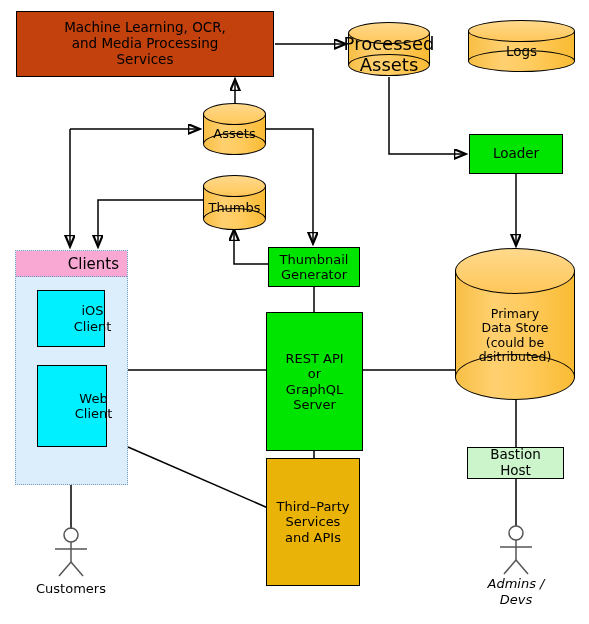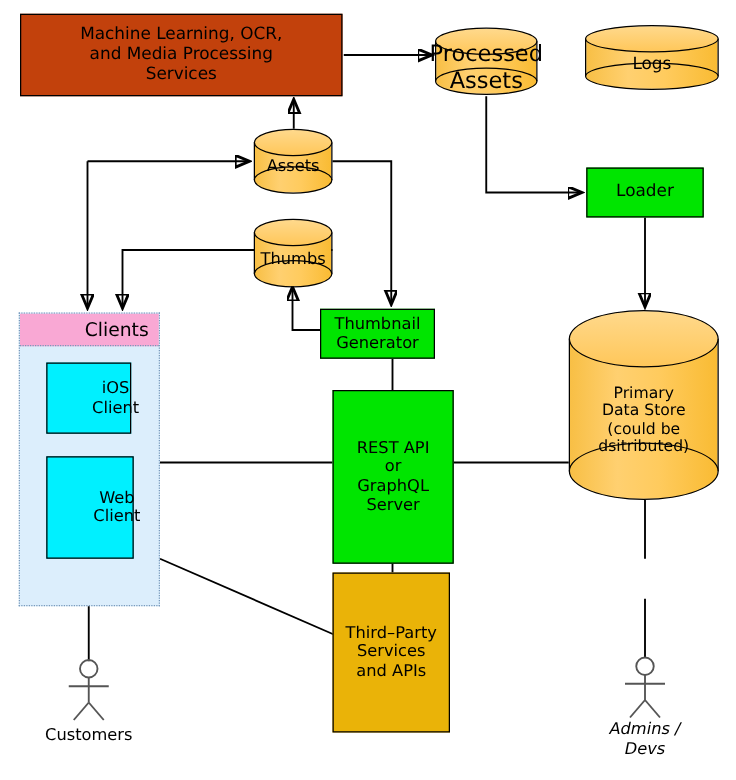--- a/index.html
+++ b/index.html
@@ -180,28 +180,30 @@
 
   <div class="node box fill-cyan" style="left:37px;top:365px;width:70px;height:82px;font-size:13px;">Web
 Client</div>
 
   <div class="node box fill-purple" style="left:16px;top:11px;width:258px;height:66px;font-size:13.5px;">Machine Learning, OCR,
 and Media Processing
 Services</div>
 
   <div class="node box fill-green" style="left:469px;top:134px;width:94px;height:40px;font-size:13.5px;">Loader</div>
 
-  <div class="node box fill-green" style="left:256px;top:247px;width:92px;height:40px;font-size:13px;">Thumbnail
+  <div class="node box fill-green" style="left:268px;top:247px;width:92px;height:40px;font-size:13px;">Thumbnail
 Generator</div>
 
   <div class="node box fill-green" style="left:266px;top:312px;width:97px;height:139px;font-size:13px;">REST API
 or
 GraphQL
 Server</div>
 
+  <div class="node box fill-lgreen" style="left:467px;top:447px;width:97px;height:32px;font-size:13.5px;">Bastion
+Host</div>
 
   <div class="node box fill-pink" style="left:266px;top:458px;width:94px;height:128px;font-size:13px;">Third–Party
 Services
 and APIs</div>
 
   <div class="cyl" style="left:348px;top:22px;width:82px;height:54px;">
     <div class="body"></div>
     <div class="bottom"></div>
     <div class="top"></div>
     <div class="cyl-label" style="font-size:18px;">Processed

